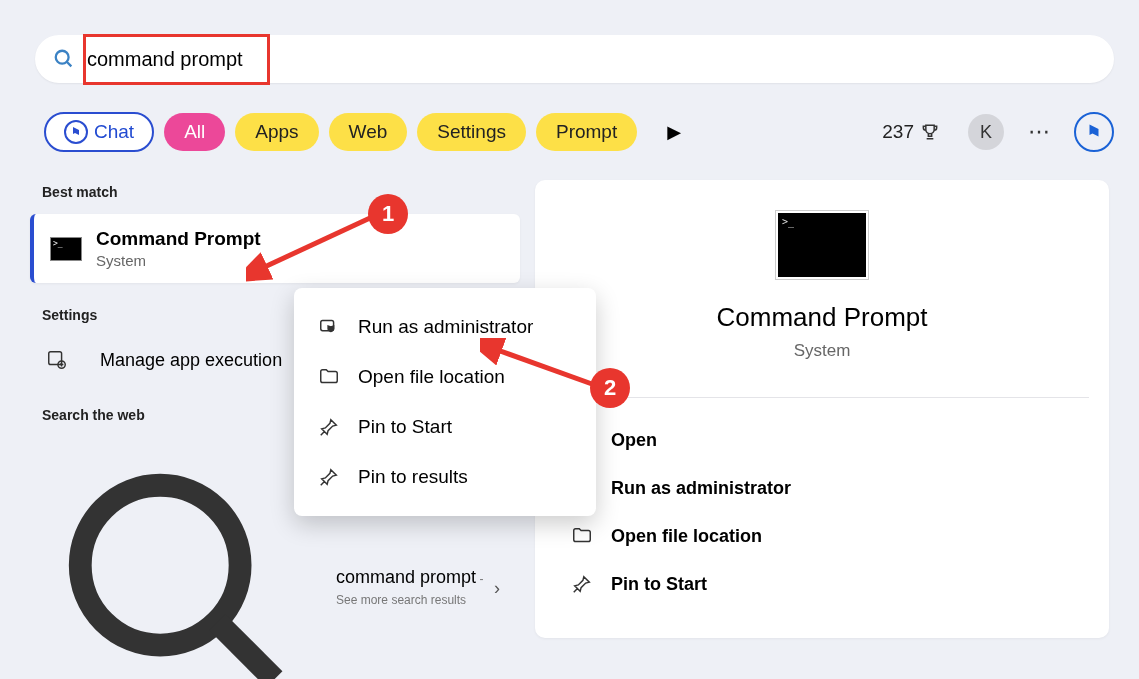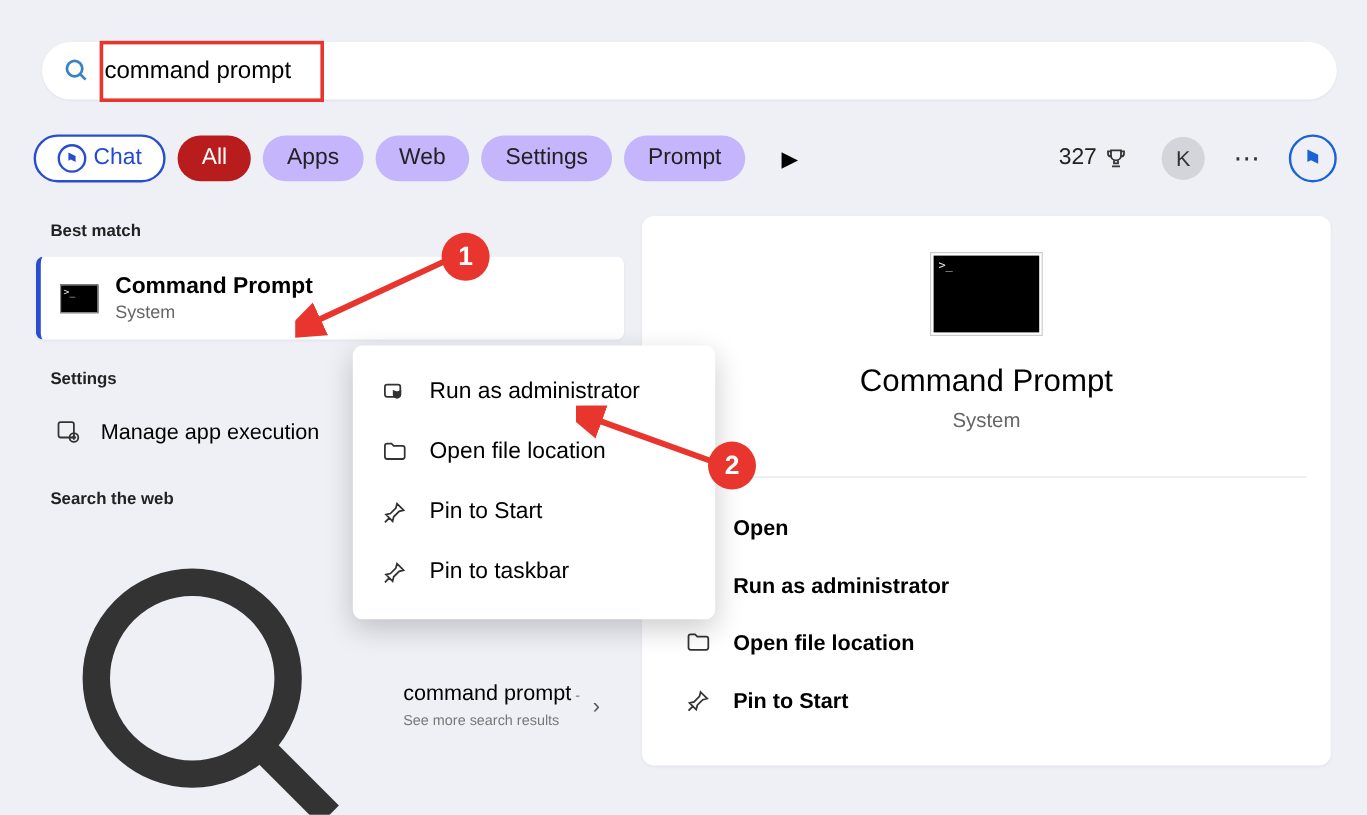--- a/index.html
+++ b/index.html
@@ -3,43 +3,43 @@
 <meta charset="utf-8">
 <style>
 * { box-sizing: border-box; margin: 0; padding: 0; font-family: "Segoe UI", Arial, sans-serif; }
 body { background: #eef0f6; width: 1139px; height: 679px; overflow: hidden; position: relative; }
 
 .search-bar { position: absolute; top: 35px; left: 35px; right: 25px; height: 48px; background: #fff; border-radius: 28px; display: flex; align-items: center; padding: 0 18px; box-shadow: 0 1px 2px rgba(0,0,0,0.06);}
 .search-bar svg { flex: none; }
 .search-input { border: none; outline: none; font-size: 20px; margin-left: 12px; width: 100%; background: transparent; }
 .search-highlight { position: absolute; top: 34px; left: 83px; width: 187px; height: 51px; border: 3px solid #e8362e; pointer-events: none; }
 
-.filter-row { position: absolute; top: 108px; left: 28px; right: 25px; height: 48px; display: flex; align-items: center; gap: 10px; }
+.filter-row { position: absolute; top: 108px; left: 44px; right: 25px; height: 48px; display: flex; align-items: center; gap: 10px; }
 .chat-pill { display: inline-flex; align-items: center; gap: 6px; border: 2px solid #2a4dd0; color: #214ad1; background: #fff; border-radius: 24px; padding: 6px 18px; font-size: 19px; font-weight: 500; }
 .chat-pill .bing-circle { width:24px;height:24px;border:2px solid #2a4dd0;border-radius:50%;display:flex;align-items:center;justify-content:center; }
-.filter-pill { background:#c4b5fd; border-radius: 24px; padding: 8px 20px; font-size: 19px; color:#222; }
-.filter-pill.active { background:#b91c1c; color:#fff; }
+.filter-pill { background:#fde047; border-radius: 24px; padding: 8px 20px; font-size: 19px; color:#222; }
+.filter-pill.active { background:#ec4899; color:#fff; }
 .arrow-more { margin-left: 20px; font-size: 18px; }
 .spacer { flex: 1; }
 .points { display:flex; align-items:center; gap:6px; font-size: 19px; color:#222; }
 .avatar { width: 36px; height: 36px; border-radius: 50%; background:#d4d5da; display:flex; align-items:center; justify-content:center; font-size:18px; color:#333; margin-left: 18px;}
 .more-dots { font-size: 22px; color:#333; margin-left: 14px; }
 .bing-right { margin-left: 14px; width:40px; height:40px; border:2px solid #1a62d6; border-radius:50%; display:flex; align-items:center; justify-content:center; }
 
 .left-col { position:absolute; top:180px; left:30px; width:490px; }
 .section-title { font-size:14px; font-weight:600; color:#222; margin: 24px 0 14px 12px; }
 .section-title.first { margin-top: 4px; }
 
 .best-match-item { background:#fff; border-radius:6px; padding: 14px 16px; display:flex; align-items:center; gap:14px; border-left: 4px solid #2a4dd0; box-shadow: 0 1px 3px rgba(0,0,0,0.05);}
 .cmd-icon-sm { width:32px; height:24px; background:#000; border:1px solid #888; position:relative; }
 .cmd-icon-sm::before { content:">_"; color:#eee; font-size:8px; position:absolute; top:1px; left:2px; font-family: monospace;}
 .bm-title { font-size:19px; font-weight:600; }
 .bm-sub { font-size:15px; color:#666; margin-top:2px; }
 
-.set-row { display:flex; align-items:center; gap:16px; padding:12px 16px; font-size:18px; }
+.set-row { display:flex; align-items:center; gap:32px; padding:12px 16px; font-size:18px; }
 .set-row .gicon { width:22px;height:22px; }
 
 .web-row { display:flex; align-items:center; gap:16px; padding:14px 16px; font-size:18px; position:relative; }
 .web-row .sub { color:#777; font-size:12px; }
 .web-row .chev { position:absolute; right:20px; color:#555; }
 
 .right-panel { position:absolute; top:180px; left:535px; right:30px; background:#fff; border-radius:10px; padding:30px 30px; box-shadow: 0 1px 3px rgba(0,0,0,0.05);}
 .rp-icon-wrap { display:flex; justify-content:center; }
 .rp-icon { width:94px; height:70px; background:#fff; border:1px solid #ccc; padding:2px; }
 .rp-icon-inner { width:100%; height:100%; background:#000; position:relative;}
@@ -79,21 +79,21 @@
     <span>Chat</span>
   </div>
   <div class="filter-pill active">All</div>
   <div class="filter-pill">Apps</div>
   <div class="filter-pill">Web</div>
   <div class="filter-pill">Settings</div>
   <div class="filter-pill">Prompt</div>
   <div class="arrow-more">▶</div>
   <div class="spacer"></div>
   <div class="points">
-    <span>327</span>
+    <span>237</span>
     <svg width="20" height="20" viewBox="0 0 24 24" fill="none" stroke="#333" stroke-width="1.8">
         <path d="M7 4h10v5a5 5 0 01-10 0V4z"></path>
         <path d="M7 5H4v2a3 3 0 003 3M17 5h3v2a3 3 0 01-3 3"></path>
         <path d="M10 14v3h4v-3M8 20h8"></path>
       </svg>
   </div>
   <div class="avatar">K</div>
   <div class="more-dots">⋯</div>
   <div class="bing-right">
     <svg width="18" height="18" viewBox="0 0 24 24">
@@ -185,21 +185,21 @@
   <div class="cm-item">
     <svg class="gicon" viewBox="0 0 24 24" fill="none" stroke="#333" stroke-width="1.6">
         <path d="M14 4l6 6-4 1-5 5-1 4-3-3-4 4 4-4-3-3 4-1 5-5 1-4z"></path>
       </svg>
     <span>Pin to Start</span>
   </div>
   <div class="cm-item">
     <svg class="gicon" viewBox="0 0 24 24" fill="none" stroke="#333" stroke-width="1.6">
         <path d="M14 4l6 6-4 1-5 5-1 4-3-3-4 4 4-4-3-3 4-1 5-5 1-4z"></path>
       </svg>
-    <span>Pin to taskbar</span>
+    <span>Pin to results</span>
   </div>
 </div>
 
 <div class="callout" style="top:194px; left:368px;">1</div>
 <svg class="arrow-svg" style="top:212px; left:246px;" width="130" height="70">
   <defs>
       <marker id="ah1" markerWidth="10" markerHeight="10" refX="2" refY="3" orient="auto">
         <path d="M0,0 L0,6 L8,3 z" fill="#e8362e"></path>
       </marker>
     </defs>

